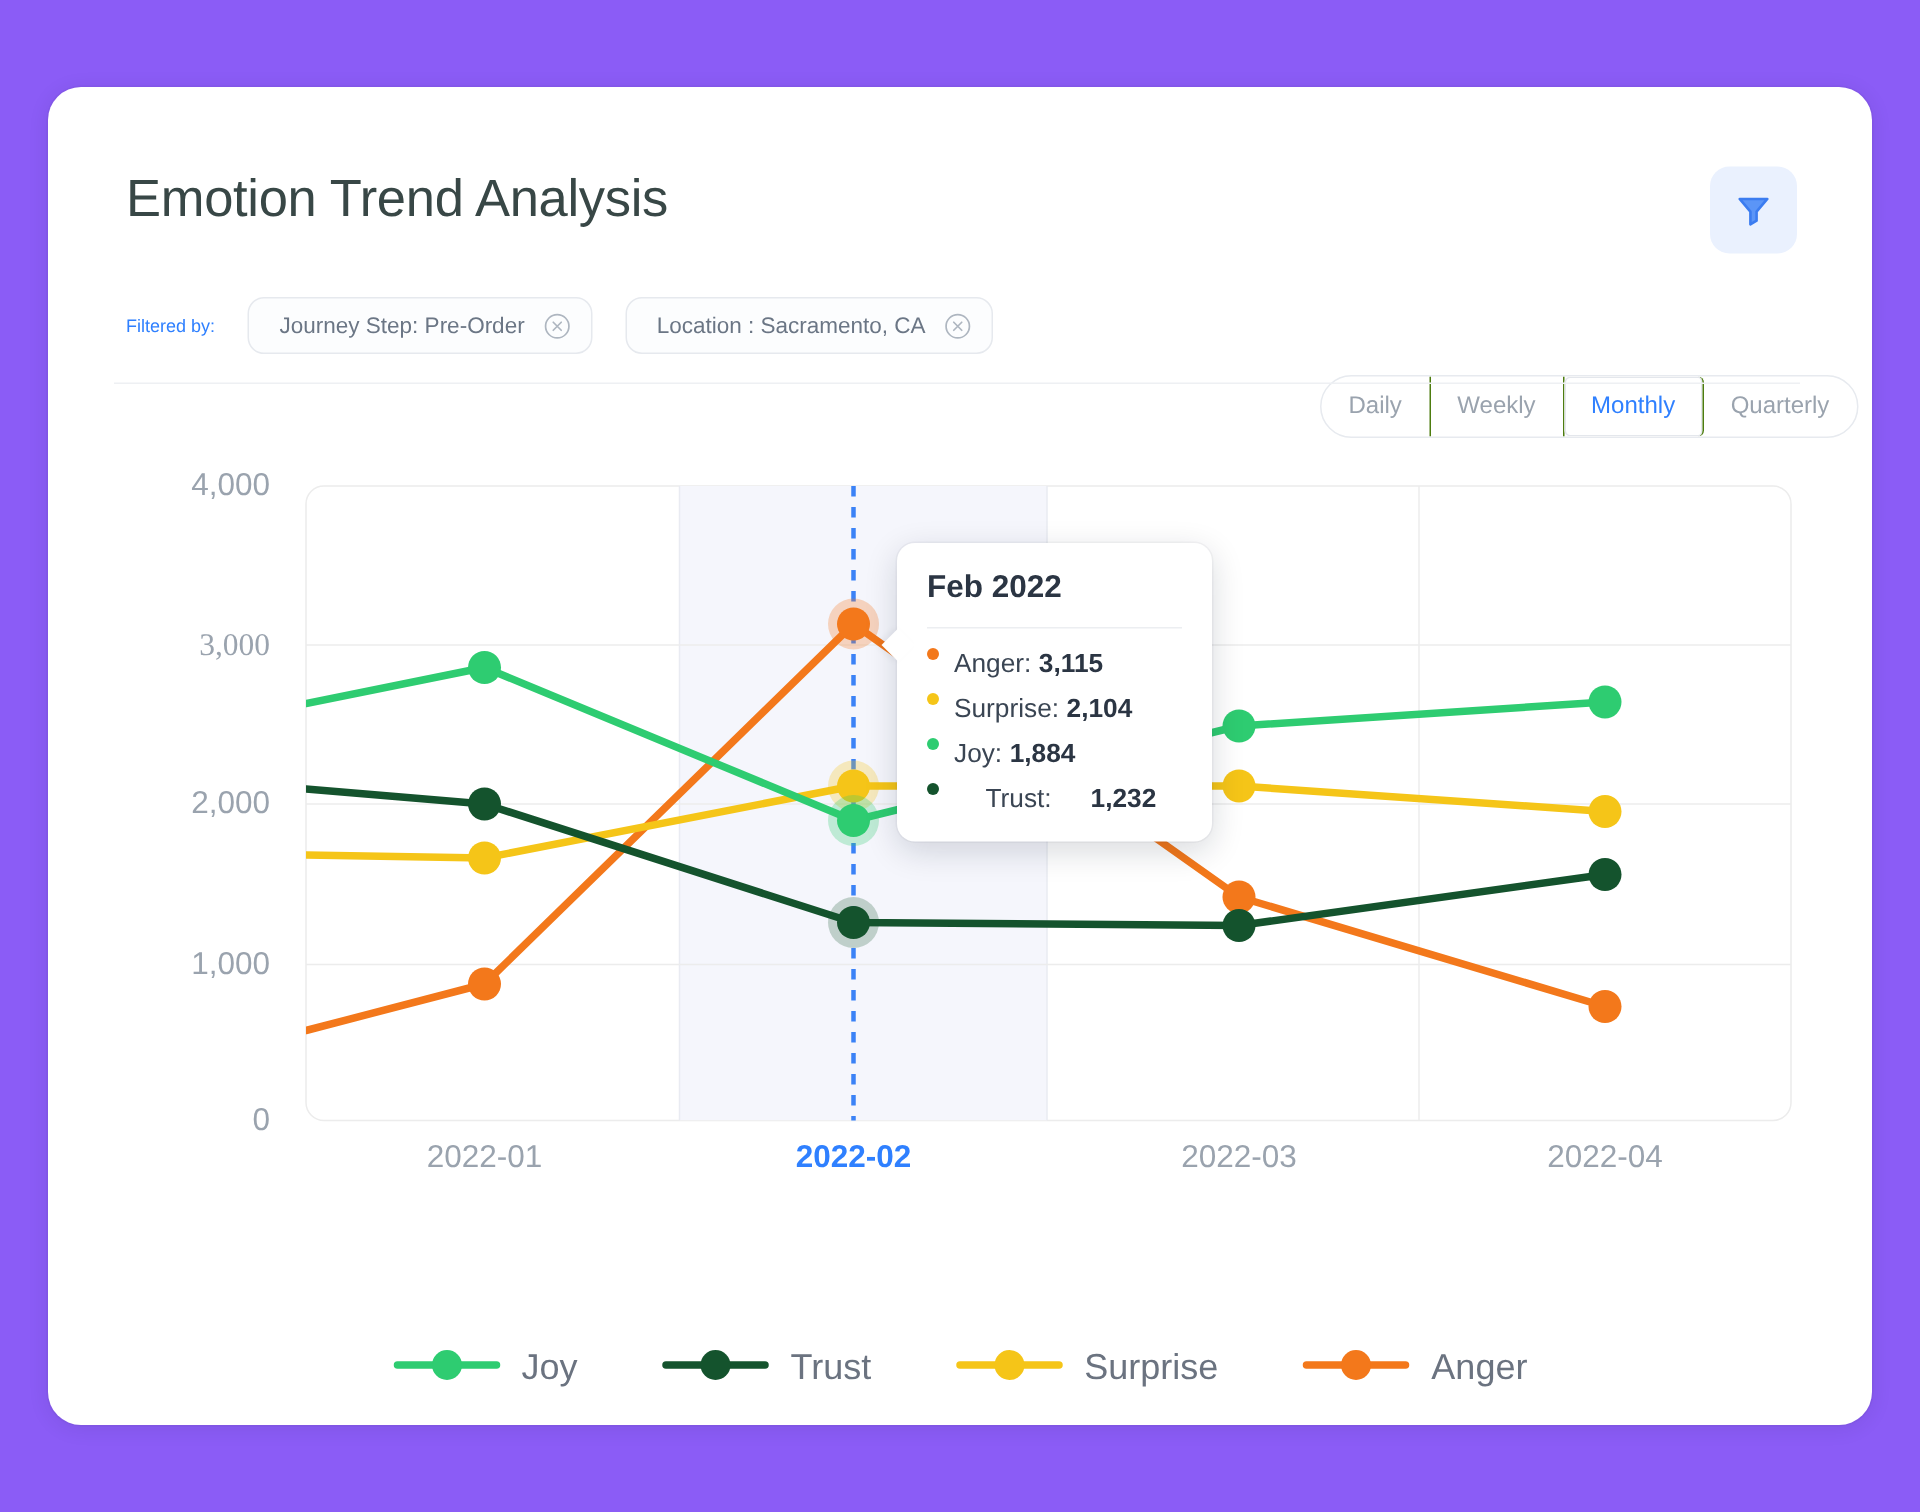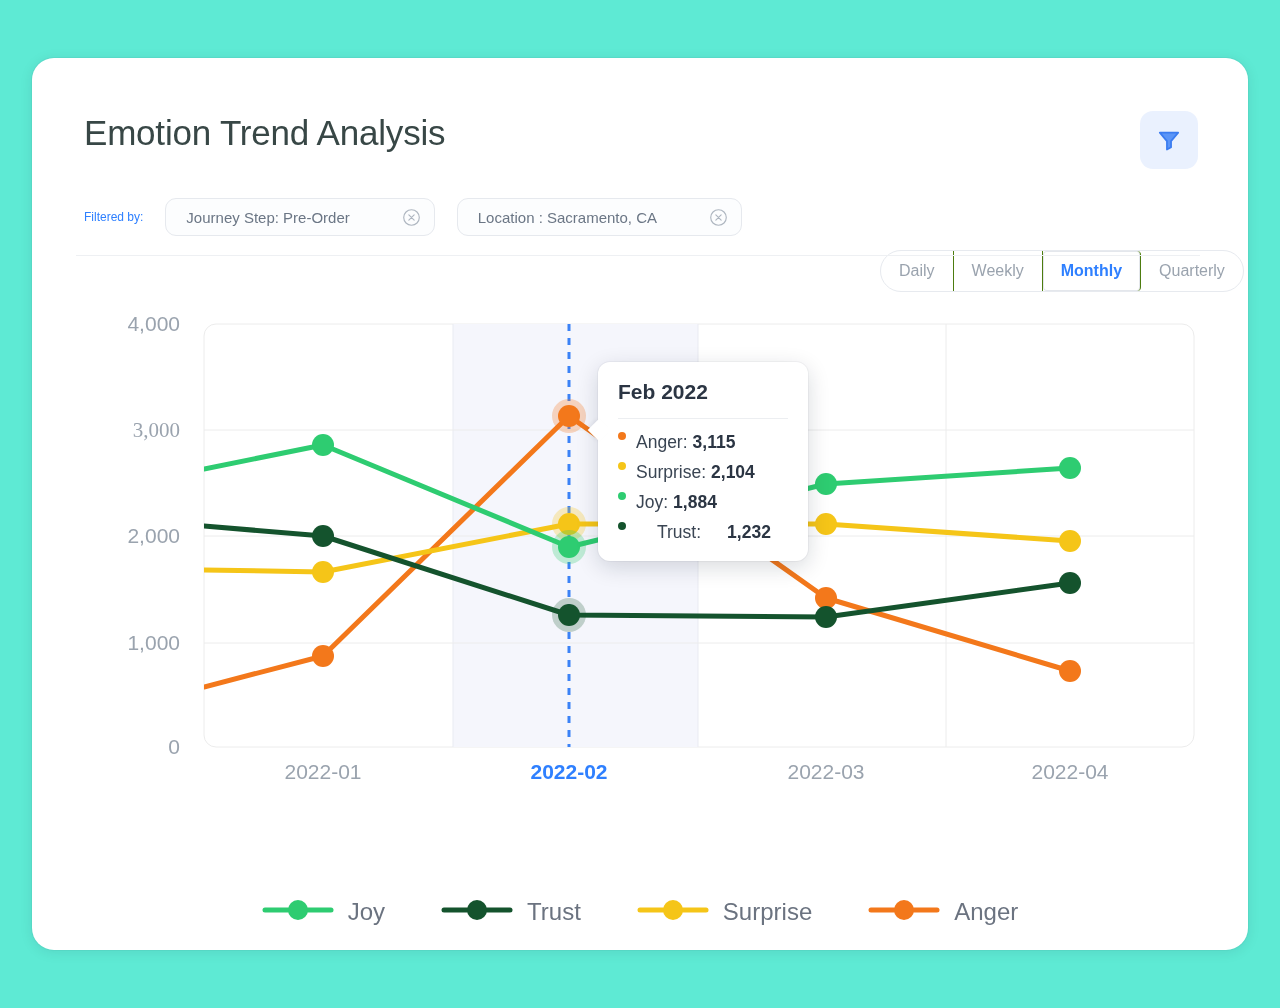--- a/index.html
+++ b/index.html
@@ -7,21 +7,21 @@
   html, body {
     margin: 0; padding: 0;
     width: 1280px; height: 1008px;
     background: #ffffff;
     font-family: "Liberation Sans", sans-serif;
     -webkit-font-smoothing: antialiased;
   }
   .page {
     position: relative;
     width: 1280px; height: 1008px;
-    background: #5eead4;
+    background: #8b5cf6;
     overflow: hidden;
   }
 
   
   .card {
     position: absolute;
     left: 32px; top: 58px;
     width: 1216px; height: 892px;
     background: #ffffff;
     border-radius: 22px;
@@ -70,21 +70,20 @@
     display: inline-flex;
     align-items: center;
     height: 38px;
     padding: 0 13px 0 20px;
     border: 1px solid #e6e9ee;
     border-radius: 11px;
     background: #fcfdfe;
     margin-right: 22px;
     cursor: pointer;
     white-space: nowrap;
-    gap: 40px;
   }
   .chip-label {
     font-size: 15px;
     color: #6b7685;
     margin-right: 12px;
   }
   .chip-x {
     width: 19px; height: 19px;
     display: inline-flex; align-items: center; justify-content: center;
     cursor: pointer;
@@ -109,21 +108,21 @@
     border: none;
     border-right: 1px solid #4d7c0f;
     padding: 0 18px;
     cursor: pointer;
     font-family: inherit;
     height: 100%;
   }
   .seg:last-child { border-right: none; }
   .seg.is-active {
     color: #2f80ff;
-    font-weight: 700;
+    font-weight: 400;
     background: #ffffff;
     box-shadow: 0 0 0 1px #e4e7ec inset;
     border-radius: 4px;
   }
 
   
   .divider {
     position: absolute;
     left: 44px; top: 197px;
     width: 1124px; height: 1px;

